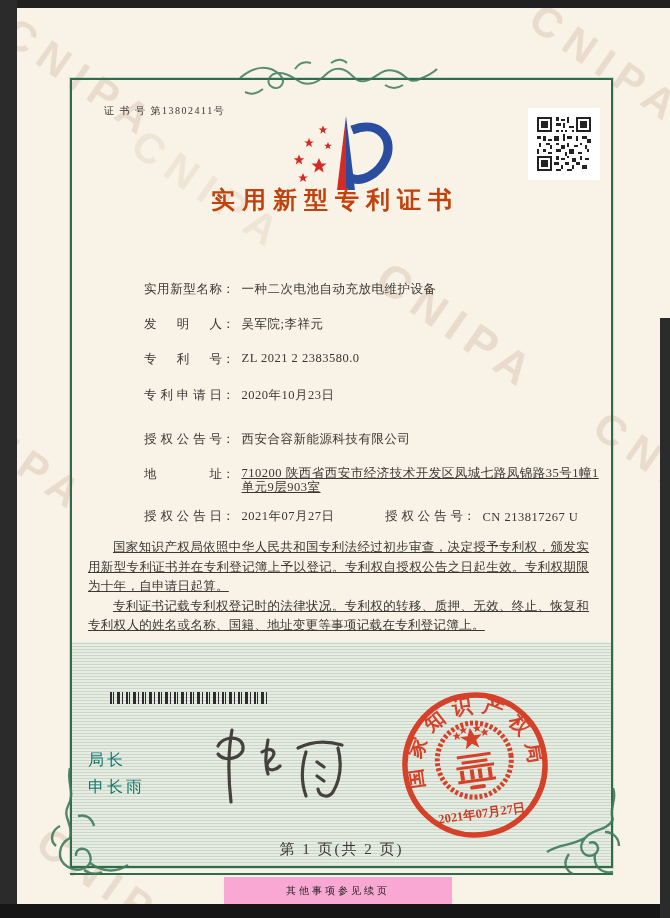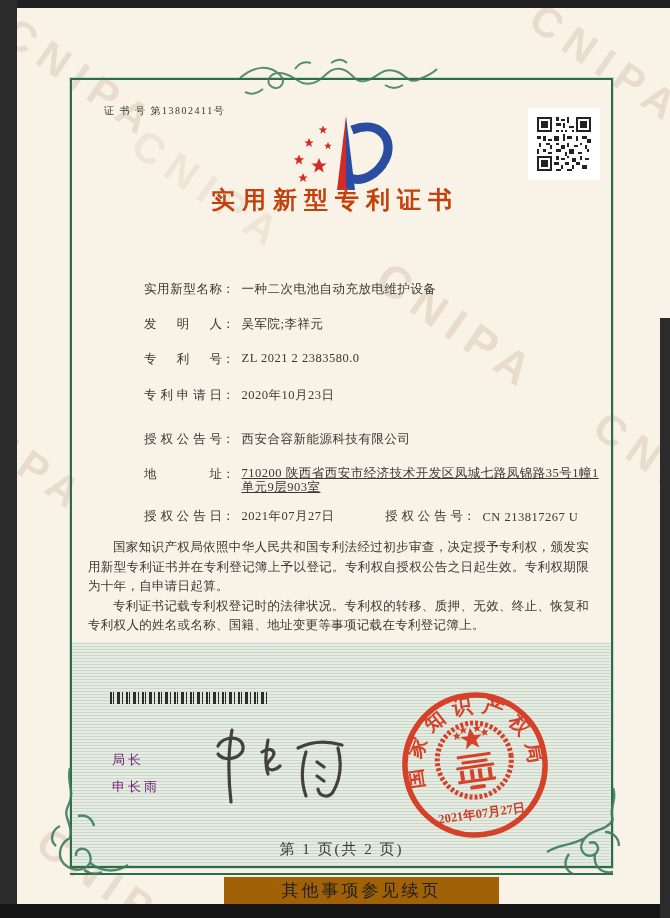--- a/index.html
+++ b/index.html
@@ -36,35 +36,35 @@
   .fields{position:absolute;left:104px;top:281px;width:490px;font-size:12.5px;color:#3a3833;z-index:5;}
   .frow{position:absolute;left:0;display:flex;align-items:flex-start;white-space:nowrap;}
   .flabel{display:inline-block;width:78px;text-align:justify;text-align-last:justify;
       -moz-text-align-last:justify;text-justify:inter-character;flex:none;margin-left:40px;}
   .fcolon{flex:none;}
   .fvalue{margin-left:7px;letter-spacing:0.5px;}
   .addr{white-space:normal;width:360px;line-height:14px;text-decoration:underline;}
   .fcol2{position:absolute;left:241px;top:0;display:flex;align-items:flex-end;}
   
   .body-text{position:absolute;left:88px;top:538px;width:501px;font-size:12.5px;line-height:19.5px;
-      color:#3b3934;text-align:justify;letter-spacing:0.3px;z-index:5;}
+      color:#3b3934;text-align:justify;letter-spacing:0.3px;z-index:5;text-decoration:underline;}
   .body-text p{margin:0;text-indent:2em;}
   
   .barcode{position:absolute;left:110px;top:692px;width:158px;height:12px;z-index:6;
       background:repeating-linear-gradient(90deg,#2d2d2d 0 2px,rgba(0,0,0,0) 2px 3px,#2d2d2d 3px 4px,
       rgba(0,0,0,0) 4px 7px,#2d2d2d 7px 10px,rgba(0,0,0,0) 10px 12px,#2d2d2d 12px 13px,rgba(0,0,0,0) 13px 16px);}
-  .director{position:absolute;left:112px;top:746px;font-size:13px;letter-spacing:3px;color:#701a75;
+  .director{position:absolute;left:88px;top:746px;font-size:16px;letter-spacing:3px;color:#0f766e;
       line-height:27px;z-index:6;}
   .director div{margin:0;}
   .sig{position:absolute;left:198px;top:720px;z-index:7;}
   .seal{position:absolute;left:398px;top:688px;z-index:8;opacity:0.94;transform:rotate(-8deg);}
   .page-no{position:absolute;left:70px;top:840px;width:543px;text-align:center;font-size:15px;
       letter-spacing:2px;color:#3a3833;z-index:6;}
-  .cont-box{position:absolute;left:224px;top:877px;width:275px;height:27px;background:#a16207;
-      display:flex;align-items:center;justify-content:center;font-size:17px;letter-spacing:3px;
+  .cont-box{position:absolute;left:224px;top:877px;width:228px;height:27px;background:#f9a8d4;
+      display:flex;align-items:center;justify-content:center;font-size:10px;letter-spacing:3px;
       color:#1f1f1f;z-index:6;}
 </style>
 </head>
 <body>
 
 <div class="photo">
 
   <div class="wm" style="left:22px;top:8px;">CNIPA</div>
   <div class="wm" style="left:548px;top:-6px;">CNIPA</div>
   <div class="wm" style="left:150px;top:120px;opacity:.6;">CNIPA</div>

